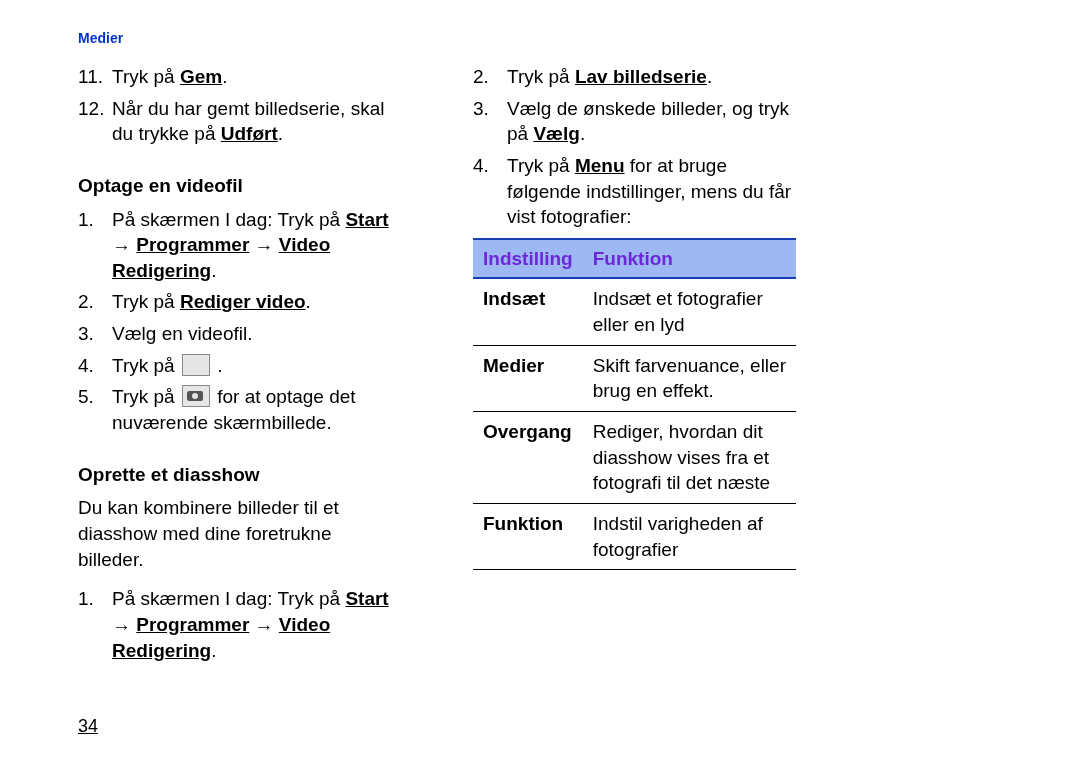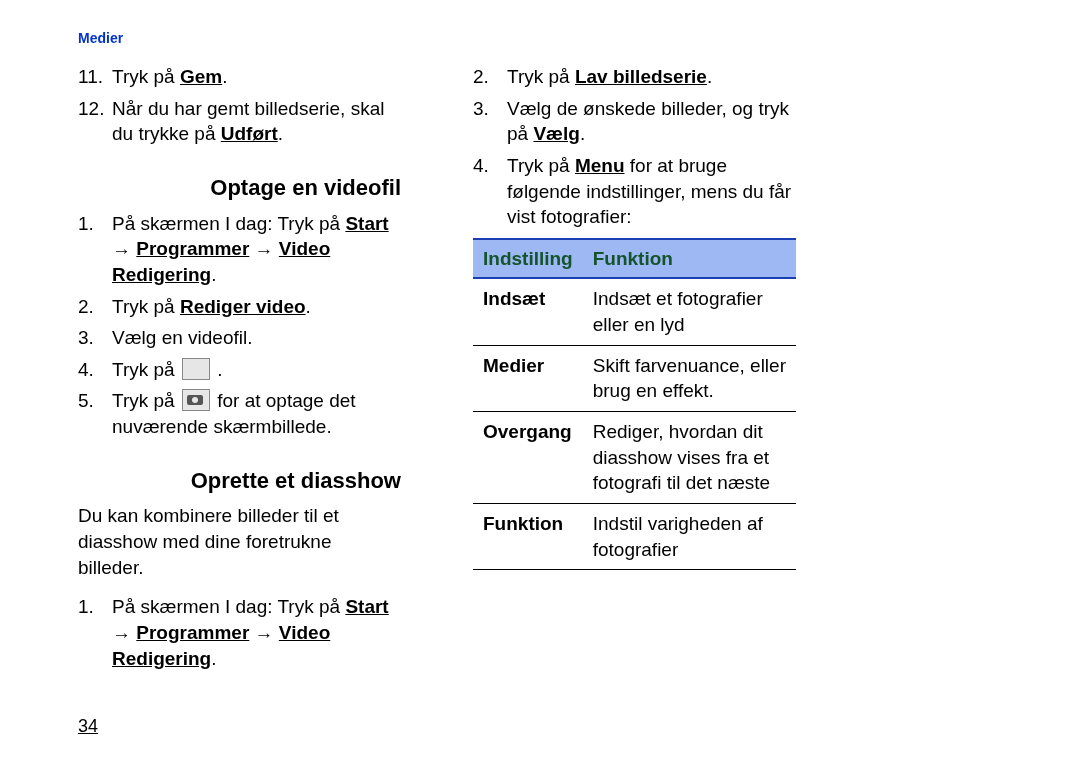--- a/index.html
+++ b/index.html
@@ -26,24 +26,23 @@
     display: flex;
     gap: 72px;
   }
   .col {
     flex: 1;
     font-size: 19px;
     line-height: 1.35;
   }
   .h2 {
     font-weight: bold;
-    font-size: 22px;
+    font-size: 19px;
     margin-top: 26px;
     margin-bottom: 8px;
-    text-align: right;
   }
   .li {
     display: flex;
     margin-bottom: 6px;
   }
   .num {
     min-width: 34px;
   }
   .b { font-weight: bold; text-decoration: underline; }
   .intro { margin-bottom: 14px; }
@@ -77,21 +76,21 @@
   }
 
   table.settings {
     border-collapse: collapse;
     width: 100%;
     margin-top: 8px;
     font-size: 19px;
   }
   table.settings th {
     background: #9db8f2;
-    color: #14532d;
+    color: #6d28d9;
     font-weight: bold;
     text-align: left;
     padding: 6px 10px;
     border-top: 2px solid #1a3fb3;
     border-bottom: 2px solid #1a3fb3;
   }
   table.settings td {
     padding: 7px 10px 7px 10px;
     border-bottom: 1px solid #000;
     vertical-align: top;

